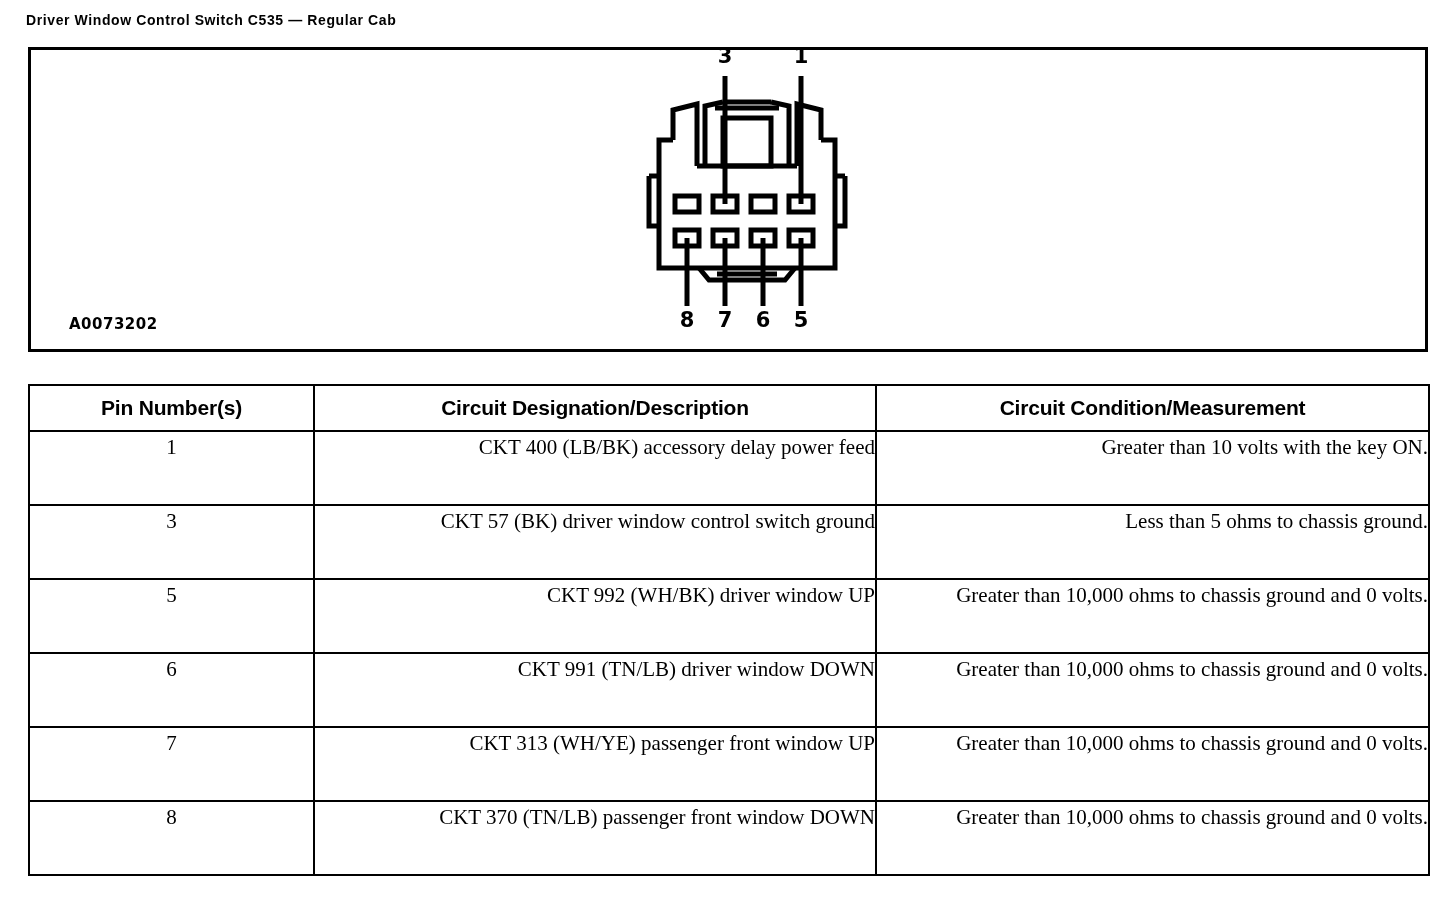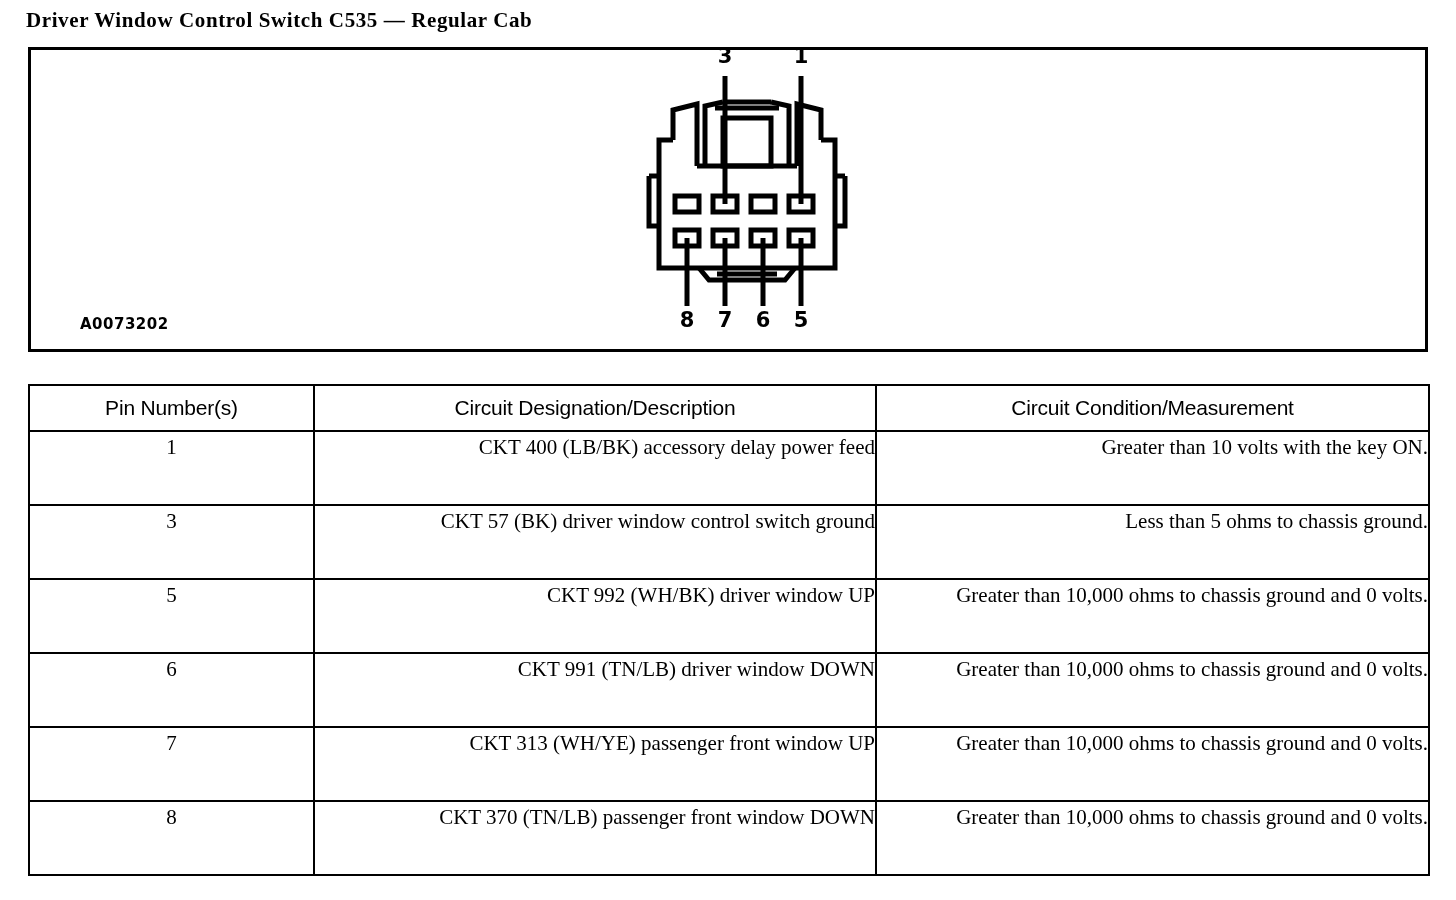--- a/index.html
+++ b/index.html
@@ -14,23 +14,23 @@
     font-family: "Liberation Serif", serif;
     color: #000000;
     overflow: hidden;
   }
 
   
   #page-title {
     position: absolute;
     left: 26px;
     top: 7px;
-    font-family: Liberation Serif, serif;
+    font-family: Liberation Sans, sans-serif;
     font-weight: bold;
-    font-size: 21px;
+    font-size: 14px;
     letter-spacing: 0.6px;
     white-space: nowrap;
     line-height: 26px;
   }
 
   
   #diagram-panel {
     position: absolute;
     left: 28px;
     top: 47px;
@@ -50,41 +50,40 @@
   }
 
   #figure-code {
     position: absolute;
     left: 38px;
     bottom: 16px;
     font-family: "DejaVu Sans", sans-serif;
     font-weight: bold;
     font-size: 15px;
     letter-spacing: 0.5px;
-    margin-left: 11px;
   }
 
   
   #pin-table {
     position: absolute;
     left: 28px;
     top: 384px;
     width: 1400px;
     border-collapse: collapse;
     table-layout: fixed;
     background: #fff;
   }
   #pin-table td, #pin-table th {
     border: 2px solid #000;
     padding: 0;
     vertical-align: top;
   }
   #pin-table thead th {
     font-family: "Liberation Sans", sans-serif;
-    font-weight: normal;
+    font-weight: bold;
     font-size: 21px;
     text-align: center;
     height: 44px;
     vertical-align: middle;
     letter-spacing: -0.2px;
   }
   .col-pin   { width: 285px; }
   .col-desc  { width: 562px; }
   .col-meas  { width: 553px; }
 

